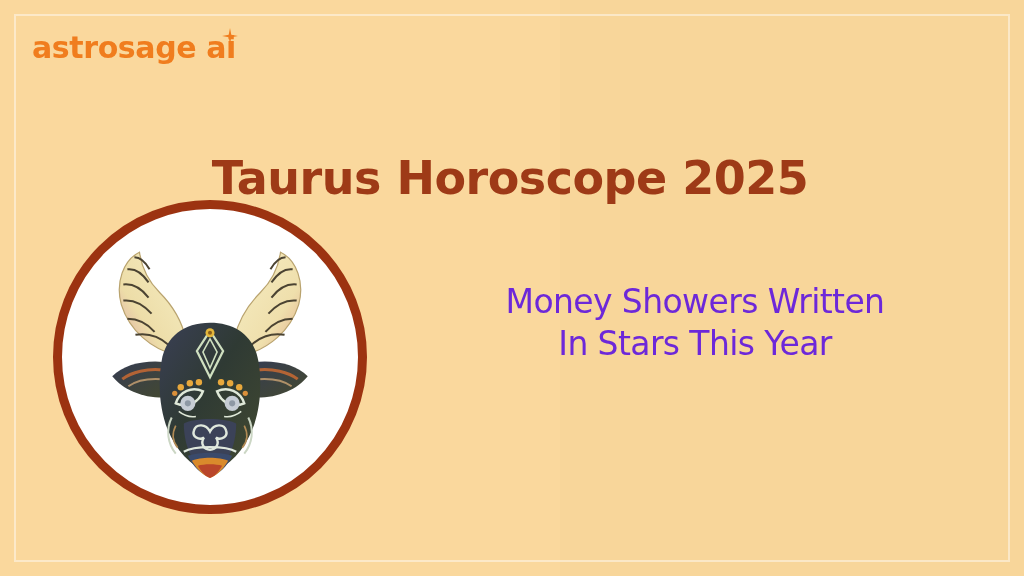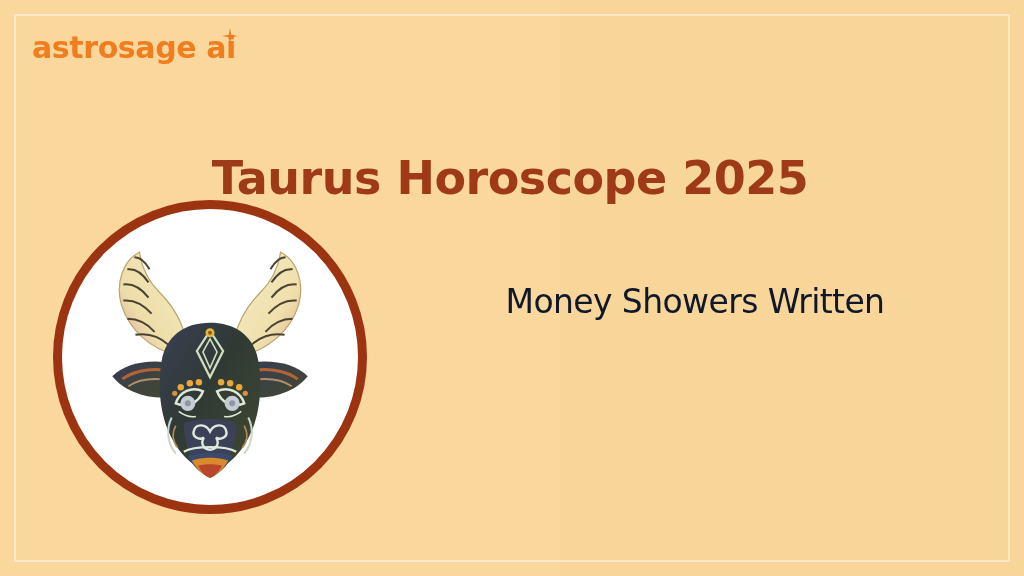--- a/index.html
+++ b/index.html
@@ -87,21 +87,21 @@
     position: absolute;
     left: 455px;
     top: 281px;
     width: 480px;
     text-align: center;
     font-family: "DejaVu Sans", sans-serif;
     font-weight: normal;
     font-size: 33px;
     line-height: 1.28;
     letter-spacing: -0.6px;
-    color: #0f172a;
+    color: #6d28d9;
   }
   #subtitle .ln { display: block; white-space: nowrap; }
 
   
   #medallion {
     position: absolute;
     left: 53px;
     top: 200px;
     width: 314px;
     height: 314px;
@@ -135,20 +135,21 @@
     <span id="logo-text">astrosage ai</span>
   </div>
   <svg id="logo-sparkle" viewBox="0 0 16 16">
     <path d="M8 0 L9.3 6.7 L16 8 L9.3 9.3 L8 16 L6.7 9.3 L0 8 L6.7 6.7 Z" fill="#f07d1e"></path>
   </svg>
 
   <div id="headline">Taurus Horoscope 2025</div>
 
   <div id="subtitle">
     <span class="ln">Money Showers Written</span>
+    <span class="ln">In Stars This Year</span>
   </div>
 
   <div id="medallion">
     <div id="medallion-ring"></div>
 
     <svg id="bull-art" viewBox="0 0 260 260">
       <defs>
         <linearGradient id="faceGrad" x1="0" y1="0" x2="1" y2="1">
           <stop offset="0%" stop-color="#3a3f55"></stop>
           <stop offset="45%" stop-color="#2f3a34"></stop>

